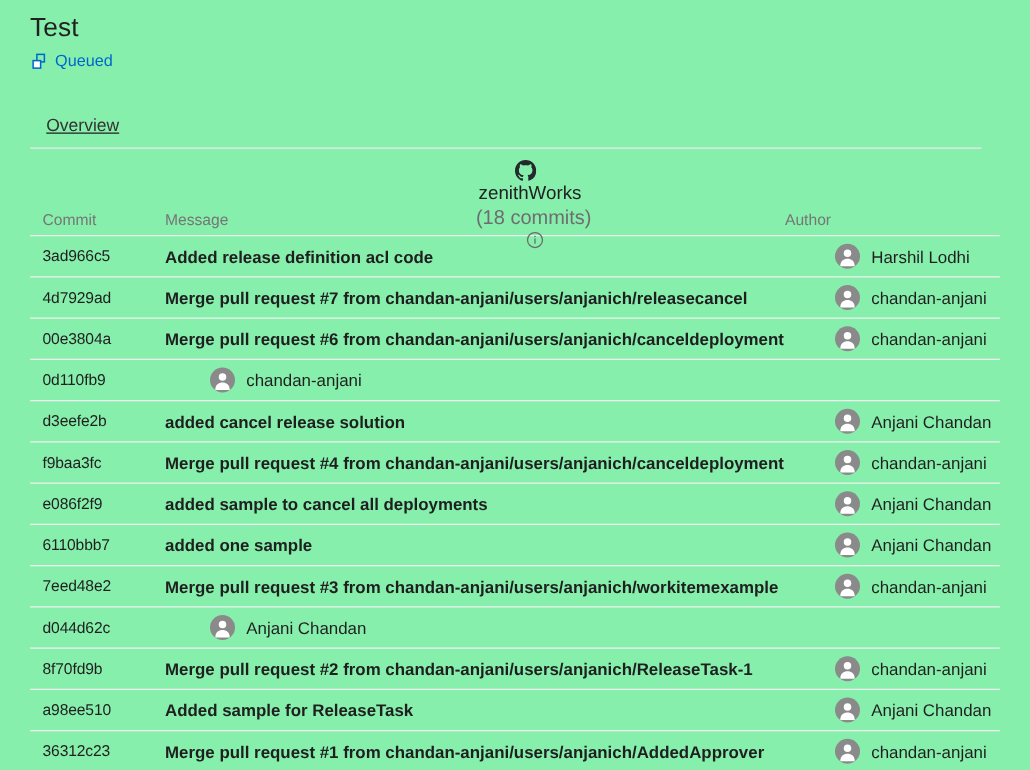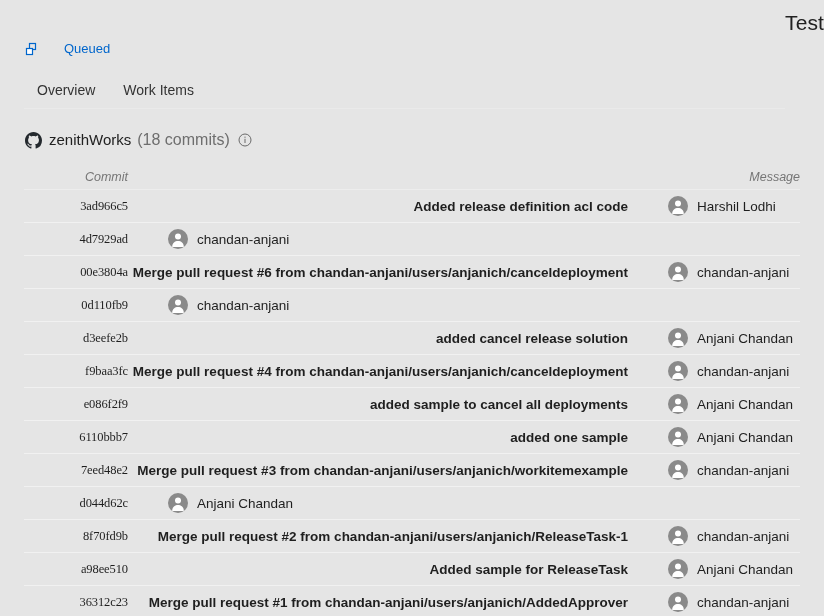--- a/index.html
+++ b/index.html
@@ -12,22 +12,21 @@
     height: 616px;
     overflow: hidden;
     font-family: "Liberation Sans", sans-serif;
     color: #212121;
     -webkit-font-smoothing: antialiased;
   }
   .page {
     position: relative;
     width: 824px;
     height: 616px;
-    background: #e5e5e5;
-    text-align: right;
+    background: #86efac;
   }
 
   
   .header {
     padding: 10px 0 0 24px;
   }
   .page-title {
     font-size: 21px;
     font-weight: 400;
     color: #212121;
@@ -46,33 +45,33 @@
     margin-right: 6px;
     display: inline-flex;
     align-items: center;
     justify-content: center;
   }
   .status-link {
     font-size: 13px;
     color: #0066cc;
     cursor: pointer;
     line-height: 16px;
-    margin-left: 20px;
   }
 
   
   .tabbar {
     position: relative;
-    margin-top: 17px;
+    margin-top: 27px;
     margin-left: 24px;
     width: 761px;
     height: 33px;
     border-bottom: 1px solid #eaeaea;
     display: flex;
     align-items: flex-end;
+    text-decoration: underline;
   }
   .tab {
     position: relative;
     font-size: 14px;
     color: #333333;
     padding: 0 14px 9px 14px;
     cursor: pointer;
     line-height: 17px;
     white-space: nowrap;
   }
@@ -88,23 +87,24 @@
     right: 6px;
     bottom: -1px;
     height: 3px;
     background: #005a9e;
   }
 
   
   .repo-row {
     display: flex;
     align-items: center;
-    margin-top: 20px;
+    margin-top: 9px;
     margin-left: 24px;
     height: 22px;
+    flex-direction: column;
   }
   .repo-icon {
     width: 18px;
     height: 18px;
     margin-right: 7px;
     display: inline-flex;
     align-items: center;
     justify-content: center;
   }
   .repo-name {
@@ -138,36 +138,35 @@
     display: flex;
     align-items: center;
     height: 25px;
     border-bottom: 1px solid #ededed;
   }
   .th {
     font-size: 12.5px;
     color: #767676;
     font-weight: 400;
     line-height: 16px;
-    font-style: italic;
   }
   .col-commit { width: 104px; flex: 0 0 104px; padding-left: 10px; box-sizing: border-box; }
   .col-message { flex: 1 1 auto; padding-left: 4px; box-sizing: border-box; }
   .col-author { width: 172px; flex: 0 0 172px; box-sizing: border-box; }
 
   .trow {
     display: flex;
     align-items: center;
     height: 32px;
     border-bottom: 1px solid #f1f1f1;
     cursor: pointer;
   }
 
   .cell-commit {
-    font-family: Liberation Serif, serif;
+    font-family: Liberation Sans, sans-serif;
     font-size: 12.5px;
     color: #1f1f1f;
     letter-spacing: -0.1px;
     line-height: 16px;
   }
   .cell-message {
     font-size: 13.5px;
     color: #1f1f1f;
     line-height: 17px;
     white-space: nowrap;
@@ -211,21 +210,20 @@
           <rect x="5.5" y="1.5" width="6" height="6" fill="none" stroke="#0066cc" stroke-width="1.2"></rect>
           <rect x="2.5" y="6.5" width="6" height="6" fill="#ffffff" stroke="#0066cc" stroke-width="1.2"></rect>
         </svg>
       </span>
       <span class="status-link">Queued</span>
     </div>
   </div>
 
   <div class="tabbar">
     <div class="tab">Overview</div>
-    <div class="tab">Work Items</div>
   </div>
 
   <div class="repo-row">
     <span class="repo-icon">
       <svg width="17" height="17" viewBox="0 0 16 16">
         <path fill="#24292e" d="M8 0C3.58 0 0 3.58 0 8c0 3.54 2.29 6.53 5.47 7.59.4.07.55-.17.55-.38 0-.19-.01-.82-.01-1.49-2.01.37-2.53-.49-2.69-.94-.09-.23-.48-.94-.82-1.13-.28-.15-.68-.52-.01-.53.63-.01 1.08.58 1.23.82.72 1.21 1.87.87 2.33.66.07-.52.28-.87.51-1.07-1.78-.2-3.64-.89-3.64-3.95 0-.87.31-1.59.82-2.15-.08-.2-.36-1.02.08-2.12 0 0 .67-.21 2.2.82.64-.18 1.32-.27 2-.27s1.36.09 2 .27c1.53-1.04 2.2-.82 2.2-.82.44 1.1.16 1.92.08 2.12.51.56.82 1.27.82 2.15 0 3.07-1.87 3.75-3.65 3.95.29.25.54.73.54 1.48 0 1.07-.01 1.93-.01 2.2 0 .21.15.46.55.38A8.01 8.01 0 0 0 16 8c0-4.42-3.58-8-8-8z"></path>
       </svg>
     </span>
     <span class="repo-name">zenithWorks</span>
     <span class="repo-count">(18 commits)</span>
@@ -235,37 +233,39 @@
         <rect x="6.5" y="5.8" width="1" height="4.2" fill="#6a6a6a"></rect>
         <rect x="6.5" y="3.6" width="1" height="1.2" fill="#6a6a6a"></rect>
       </svg>
     </span>
   </div>
 
   <div class="table">
     <div class="thead">
       <div class="th col-commit">Commit</div>
       <div class="th col-message">Message</div>
+      <div class="th col-author">Author</div>
     </div>
     <div id="rows-container">
         <div class="trow">
           <div class="cell-commit col-commit">3ad966c5</div>
           <div class="cell-message col-message">Added release definition acl code</div>
           <div class="cell-author col-author">
             <span class="avatar">
               <svg width="20" height="20" viewBox="0 0 20 20">
                 <circle cx="10" cy="7.6" r="3.0" fill="#ffffff"></circle>
                 <path d="M4.2 18 C4.2 13.6 7.0 11.9 10 11.9 C13.0 11.9 15.8 13.6 15.8 18 Z" fill="#ffffff"></path>
               </svg>
             </span>
             <span>Harshil Lodhi</span>
           </div>
         </div>
         <div class="trow">
           <div class="cell-commit col-commit">4d7929ad</div>
+          <div class="cell-message col-message">Merge pull request #7 from chandan-anjani/users/anjanich/releasecancel</div>
           <div class="cell-author col-author">
             <span class="avatar">
               <svg width="20" height="20" viewBox="0 0 20 20">
                 <circle cx="10" cy="7.6" r="3.0" fill="#ffffff"></circle>
                 <path d="M4.2 18 C4.2 13.6 7.0 11.9 10 11.9 C13.0 11.9 15.8 13.6 15.8 18 Z" fill="#ffffff"></path>
               </svg>
             </span>
             <span>chandan-anjani</span>
           </div>
         </div>

